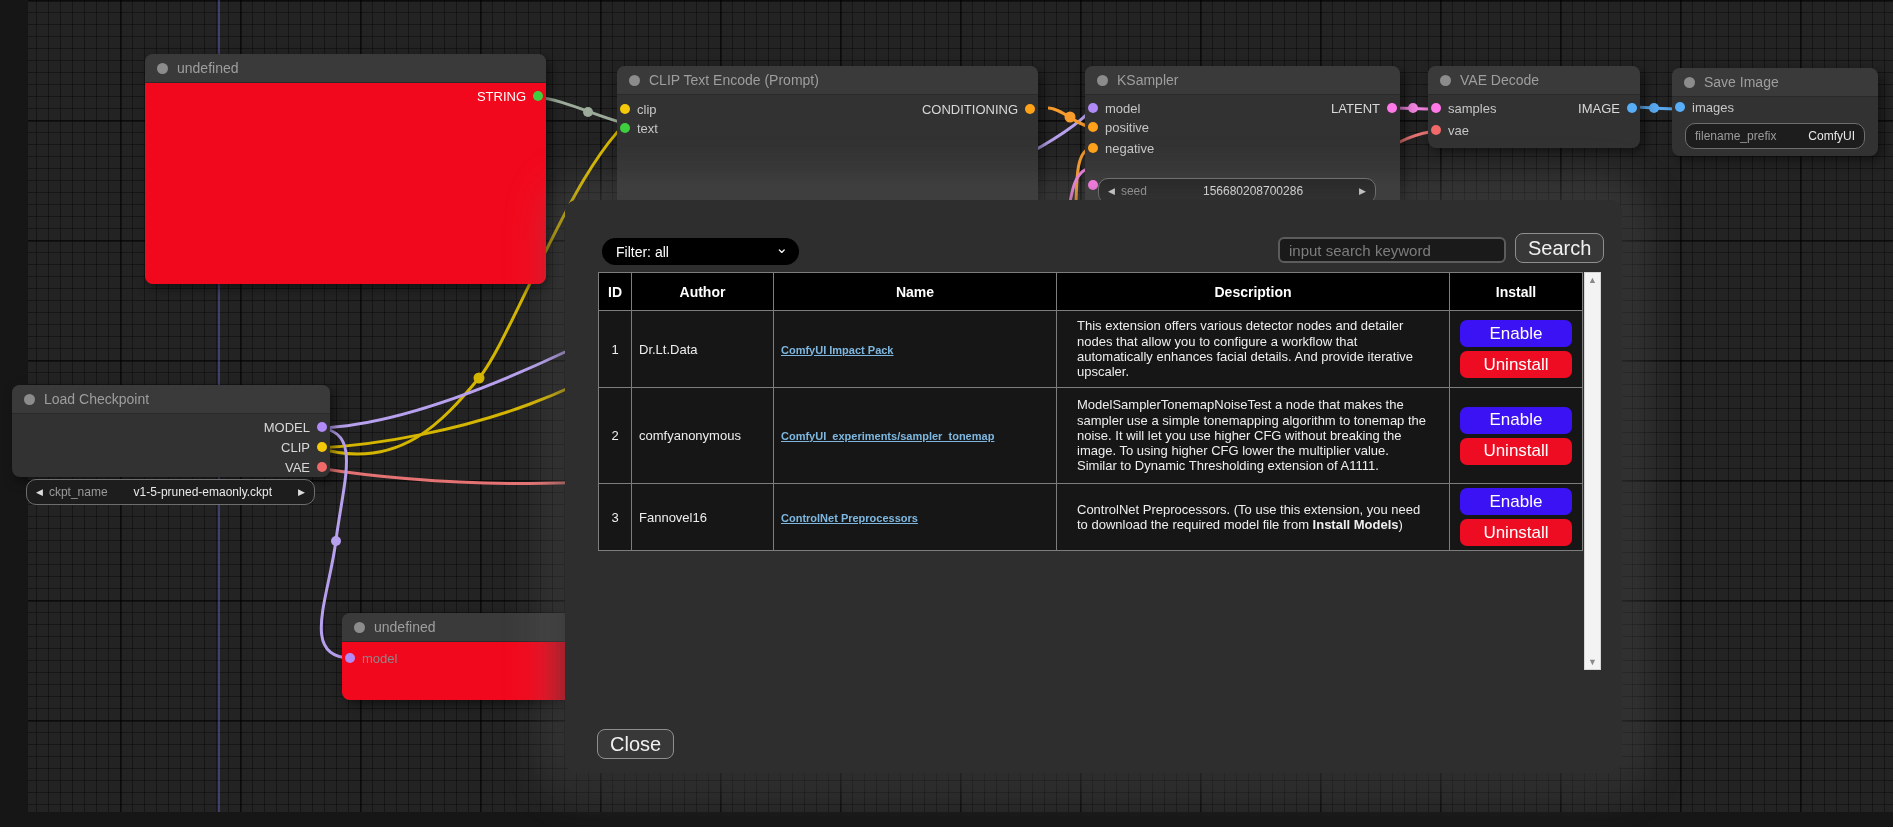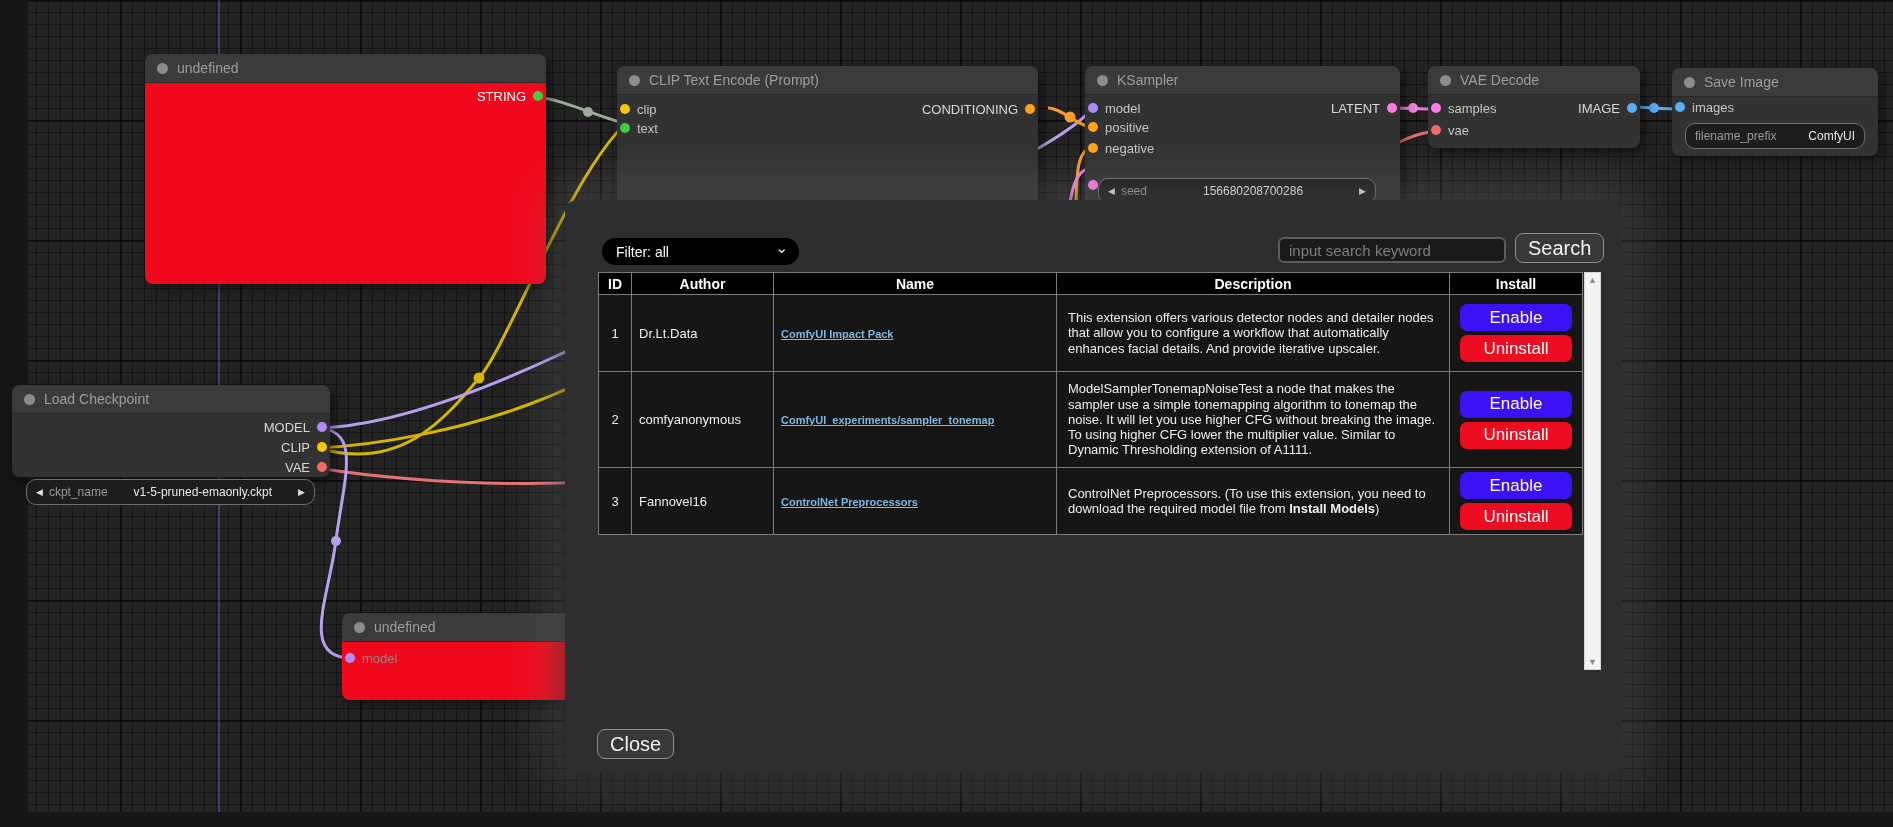--- a/index.html
+++ b/index.html
@@ -61,30 +61,30 @@
   #search-input::placeholder { color:#7d7d7d; }
   .big-btn { background:#383838; border:1px solid #8f8f8f; border-radius:8px;
              color:#f0f0f0; font-size:20px; padding:0 12px; height:30px;
              font-family:"Liberation Sans", sans-serif; cursor:pointer; }
   #search-button { position:absolute; left:950px; top:33px; }
   #close-button  { position:absolute; left:32px;  top:529px; }
 
   #ext-table { position:absolute; left:33px; top:72px; width:984px;
                border-collapse:collapse; table-layout:fixed; color:#eee; font-size:13px; }
   #ext-table th, #ext-table td { border:1px solid #7d7d7d; }
-  #ext-table th { background:#000; color:#fff; font-weight:bold; font-size:14px; height:22px; }
+  #ext-table th { background:#000; color:#fff; font-weight:bold; font-size:14px; height:38px; }
   #ext-table td { background:#161616; vertical-align:middle; }
   #ext-table tbody tr:nth-child(1) { height:77px; }
   #ext-table tbody tr:nth-child(2) { height:96px; }
   #ext-table tbody tr:nth-child(3) { height:66px; }
   td.c-id { text-align:center; }
   td.c-author { padding-left:7px; }
   td.c-name { padding-left:7px; }
   td.c-name a { color:#7eb8e0; font-weight:bold; text-decoration:underline; font-size:11px; }
-  td.c-desc { padding:2px 11px; line-height:1.18; vertical-align:top; }
+  td.c-desc { padding:2px 20px; line-height:1.18; vertical-align:top; }
   td.c-install { text-align:center; }
   .act-btn { display:block; width:112px; height:27px; margin:4px auto; border:none;
              border-radius:7px; color:#fff; font-size:17px; cursor:pointer;
              font-family:"Liberation Sans", sans-serif; }
   .act-btn.enable { background:#3b12f3; }
   .act-btn.uninstall { background:#ee0c22; }
 
   #scrollbar { position:absolute; left:1019px; top:72px; width:17px; height:398px;
                background:#f3f3f3; border:1px solid #d6d6d6; }
   .sb-arrow { position:absolute; left:0; width:100%; text-align:center;

